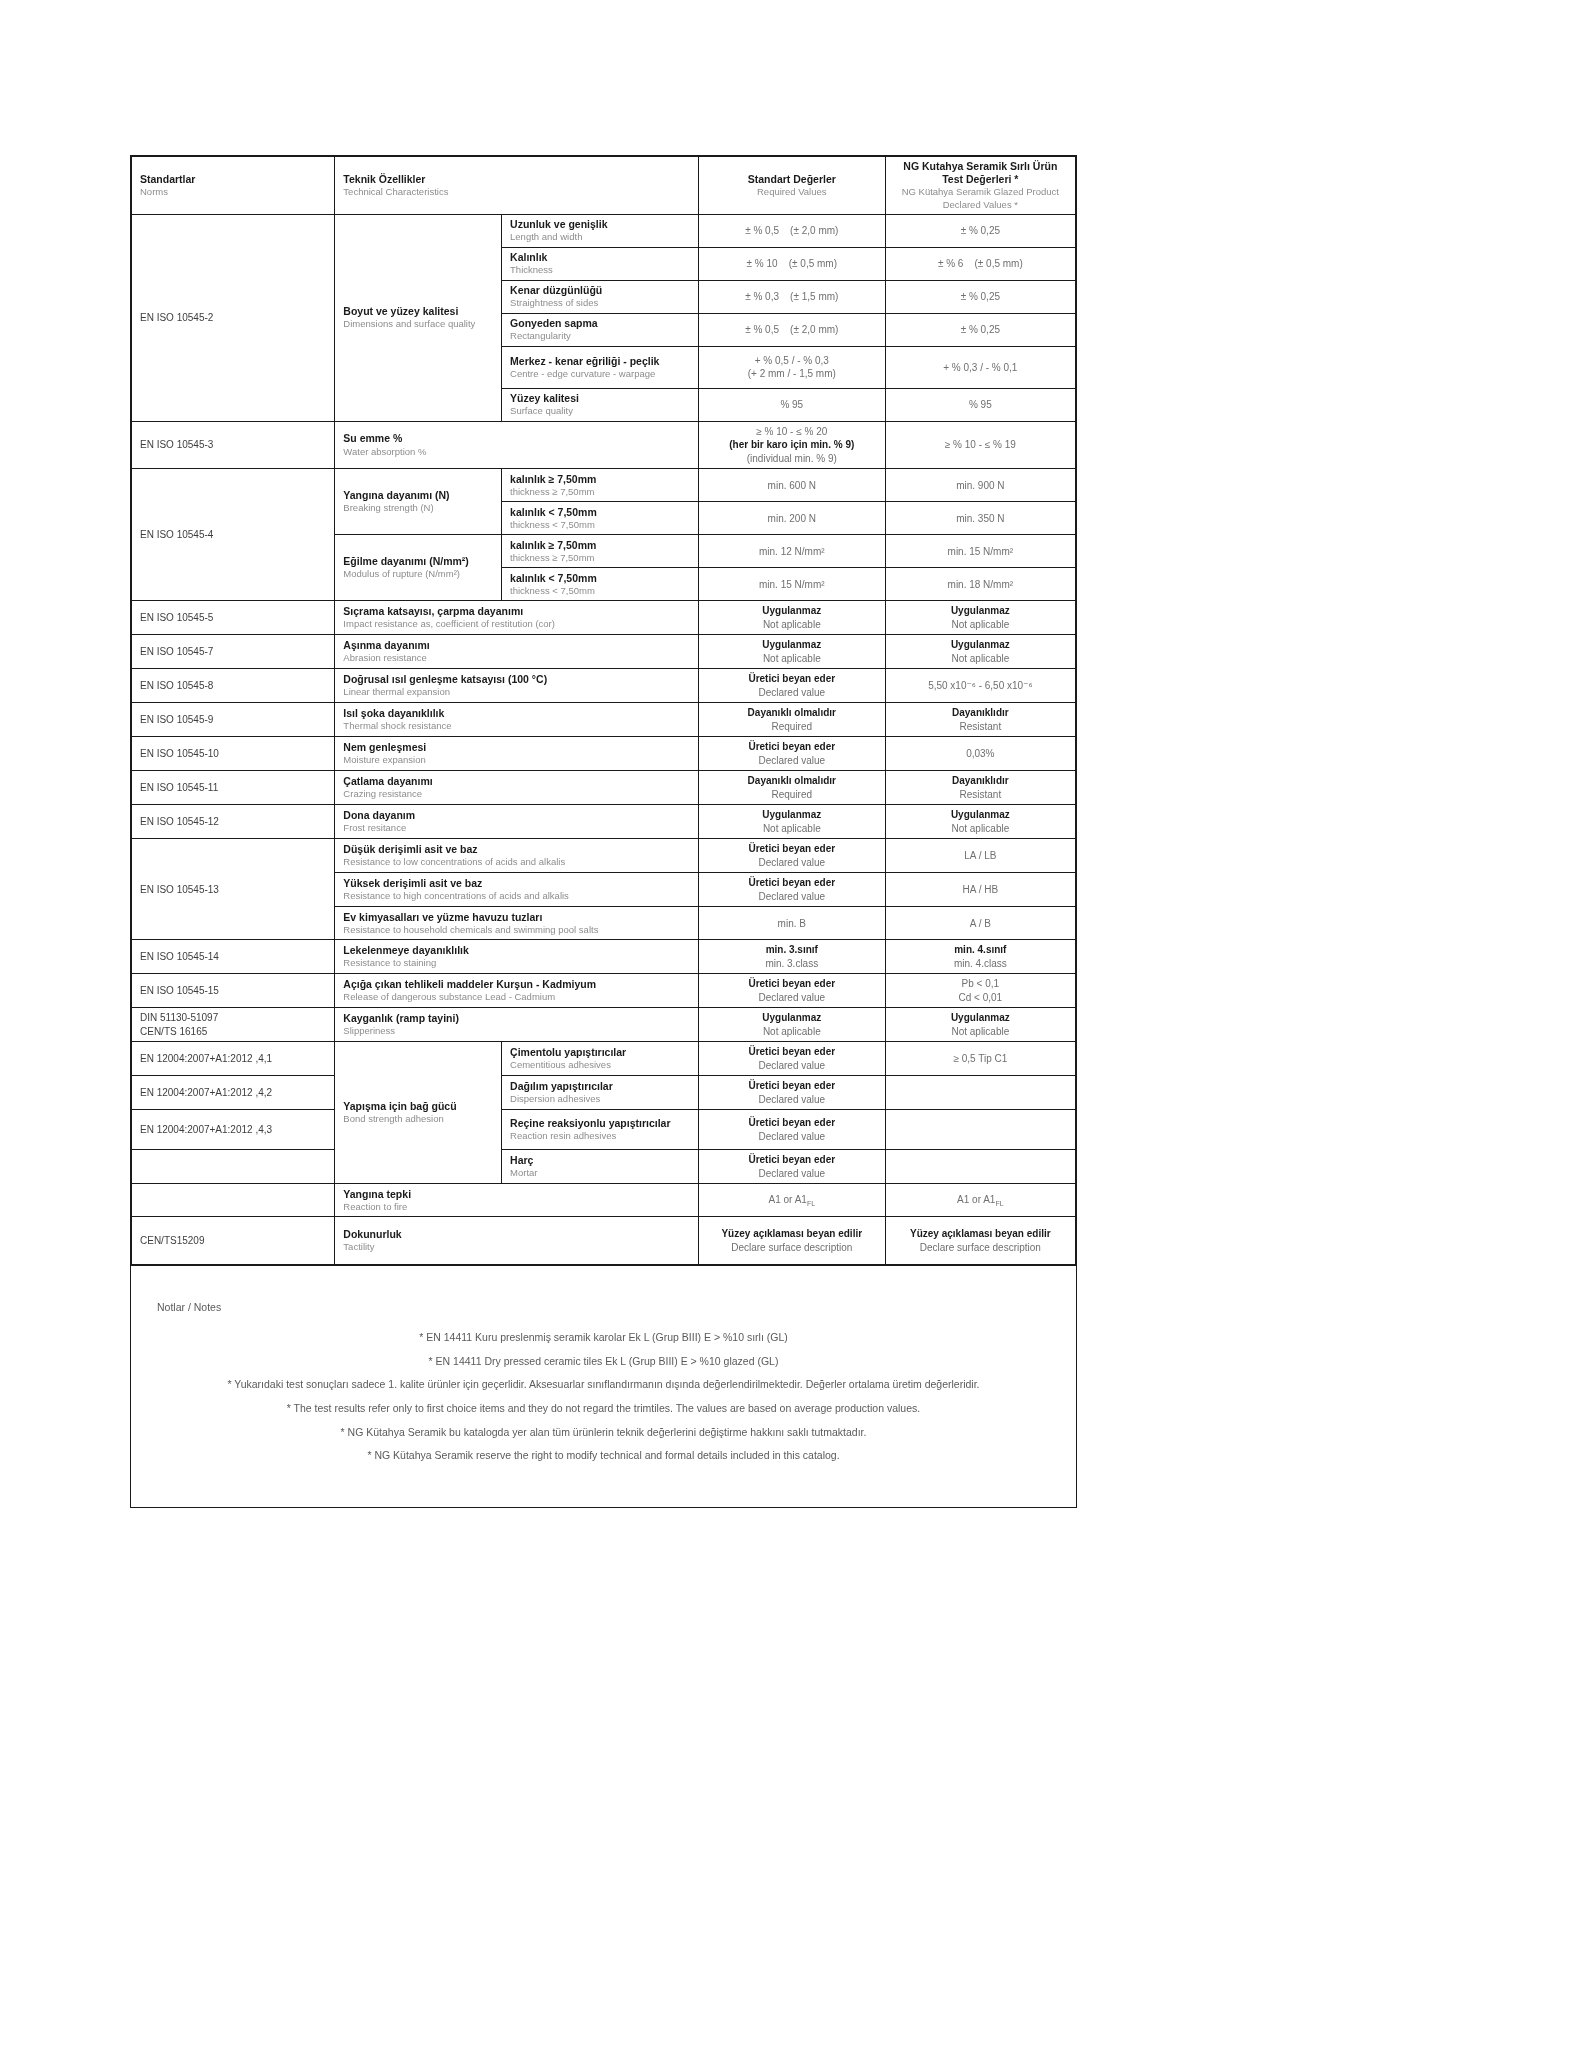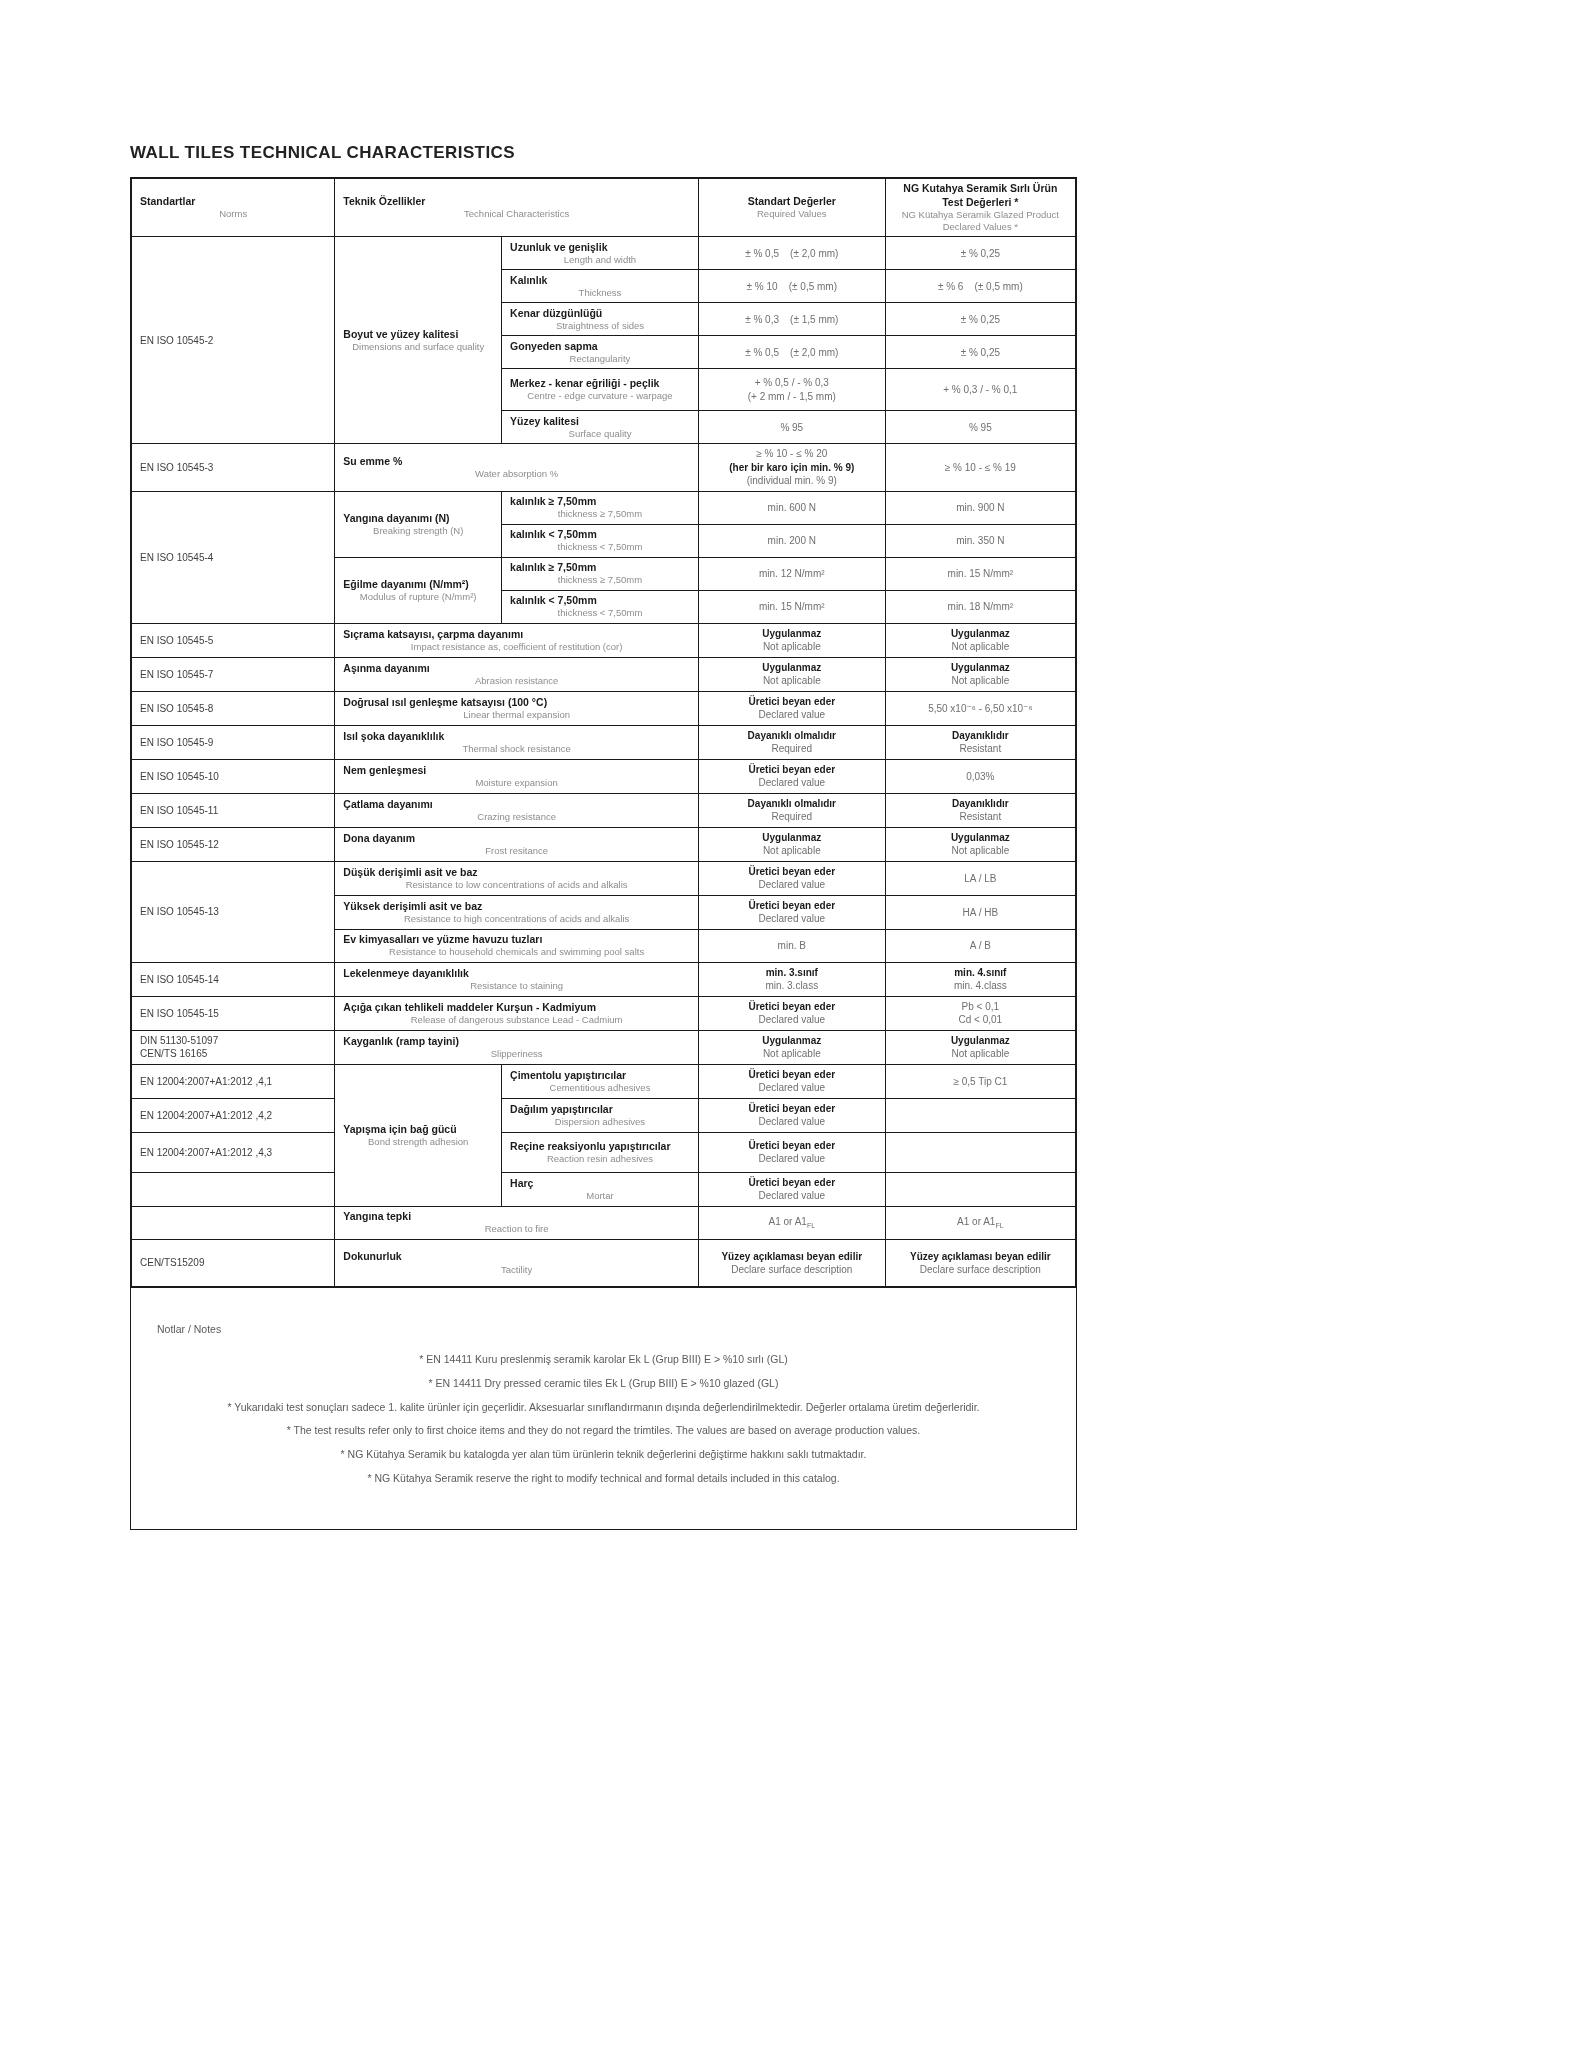--- a/index.html
+++ b/index.html
@@ -14,39 +14,38 @@
   .spec th{font-weight:normal;}
   col.c1{width:203px;}col.c2{width:166px;}col.c3{width:196px;}col.c4{width:186px;}col.c5{width:190px;}
 
   .hl{text-align:left;vertical-align:top;padding-top:5px;}
   .hc{text-align:center;vertical-align:middle;}
   thead tr{height:56px;}
   tbody tr{height:33px;}
   tr.h42{height:42px;} tr.h46{height:46px;} tr.h48{height:48px;} tr.h40{height:40px;padding-left:40px;} tr.h26{height:26px;}
 
   .tb{font-size:10.5px;font-weight:bold;color:#1a1a1a;line-height:1.25;}
-  .te{font-size:9.5px;color:#8d8d8d;line-height:1.3;text-align:center;}
+  .te{font-size:9.5px;color:#8d8d8d;line-height:1.3;}
   .norm{font-size:10px;color:#3d3d3d;line-height:1.35;}
   td.req,td.dec{text-align:center;}
   .vb{font-size:10px;font-weight:bold;color:#1a1a1a;line-height:1.35;}
   .vg{font-size:10px;color:#6f6f6f;line-height:1.35;}
   .fl{font-size:7px;vertical-align:sub;}
 
   .notes{border:1px solid #1a1a1a;border-top:none;padding:35px 26px 34px 26px;}
   .notes .nh{font-size:10.5px;color:#5a5a5a;margin-bottom:18px;}
   .notes .nl{font-size:10.5px;color:#5a5a5a;line-height:1.3;margin-bottom:10px;text-align:center;}
 </style>
 </head>
 <body>
 
 <div class="page">
   <div class="content">
 
     <div class="doc-title">
-      <div>WALL TILES TECHNICAL CHARACTERISTICS</div>
     </div>
 
     <table class="spec">
       <colgroup>
           <col class="c1">
           <col class="c2">
           <col class="c3">
           <col class="c4">
           <col class="c5">
         </colgroup>

